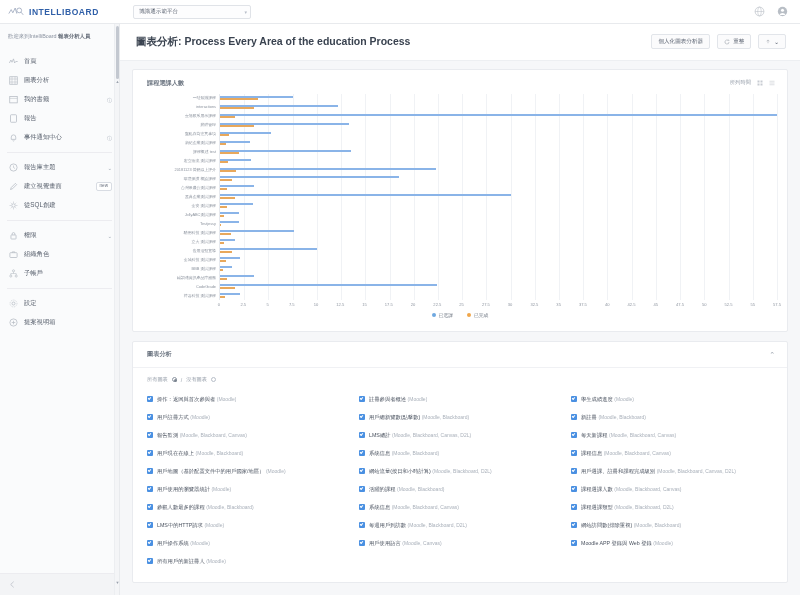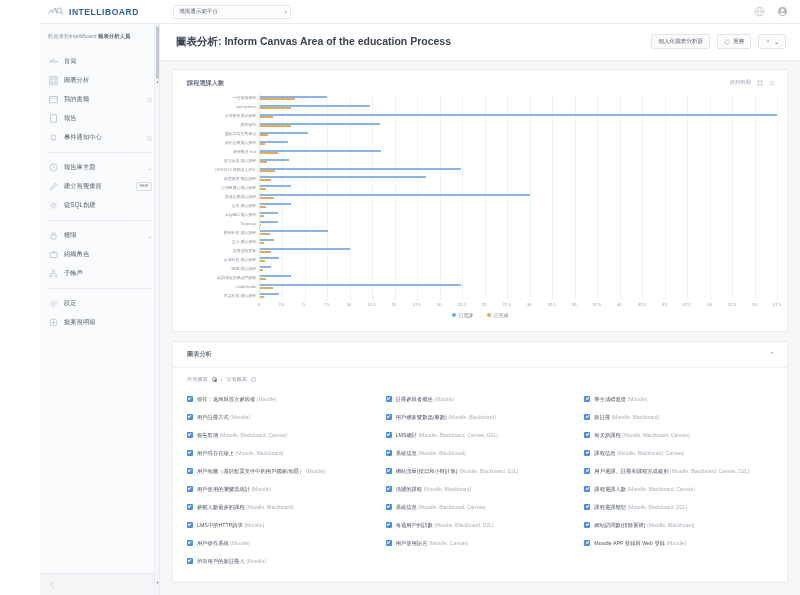--- a/index.html
+++ b/index.html
@@ -4,21 +4,21 @@
 <style>
   * { box-sizing: border-box; }
   html, body {
     margin: 0; padding: 0;
     width: 800px; height: 595px;
     font-family: "Liberation Sans", sans-serif;
     background: #ffffff;
     overflow: hidden;
     color: #3c4043;
   }
-  #app { position: relative; width: 800px; height: 595px; display: flex; flex-direction: column; padding-left: 40px; }
+  #app { position: relative; width: 800px; height: 595px; display: flex; flex-direction: column; }
 
   
   .topbar {
     height: 24px; min-height: 24px;
     background: #ffffff;
     border-bottom: 1px solid #e8eaed;
     display: flex; align-items: center;
     position: relative; z-index: 30;
   }
   .brand {
@@ -397,21 +397,21 @@
       <div class="collapse-btn">
         <svg viewBox="0 0 12 12">
           <path d="M7.6 2.2 L3.6 6 L7.6 9.8" stroke="#7d8694" stroke-width="1.1" fill="none"></path>
         </svg>
       </div>
     </div>
 
     <div class="main">
 
       <div class="page-head">
-        <div class="page-title">圖表分析: Inform Canvas Area of the education Process</div>
+        <div class="page-title">圖表分析: Process Every Area of the education Process</div>
         <div class="head-actions">
           <div class="btn">
             <span>個人化圖表分析器</span>
           </div>
           <div class="btn">
             <svg viewBox="0 0 12 12">
               <path d="M10 6 a4 4 0 1 1 -1.6 -3.2" stroke="#6f7783" stroke-width="1.2" fill="none"></path>
               <path d="M8.6 .8 L8.6 3.1 L10.8 3.1" stroke="#6f7783" stroke-width="1.1" fill="none"></path>
             </svg>
             <span>重整</span>

